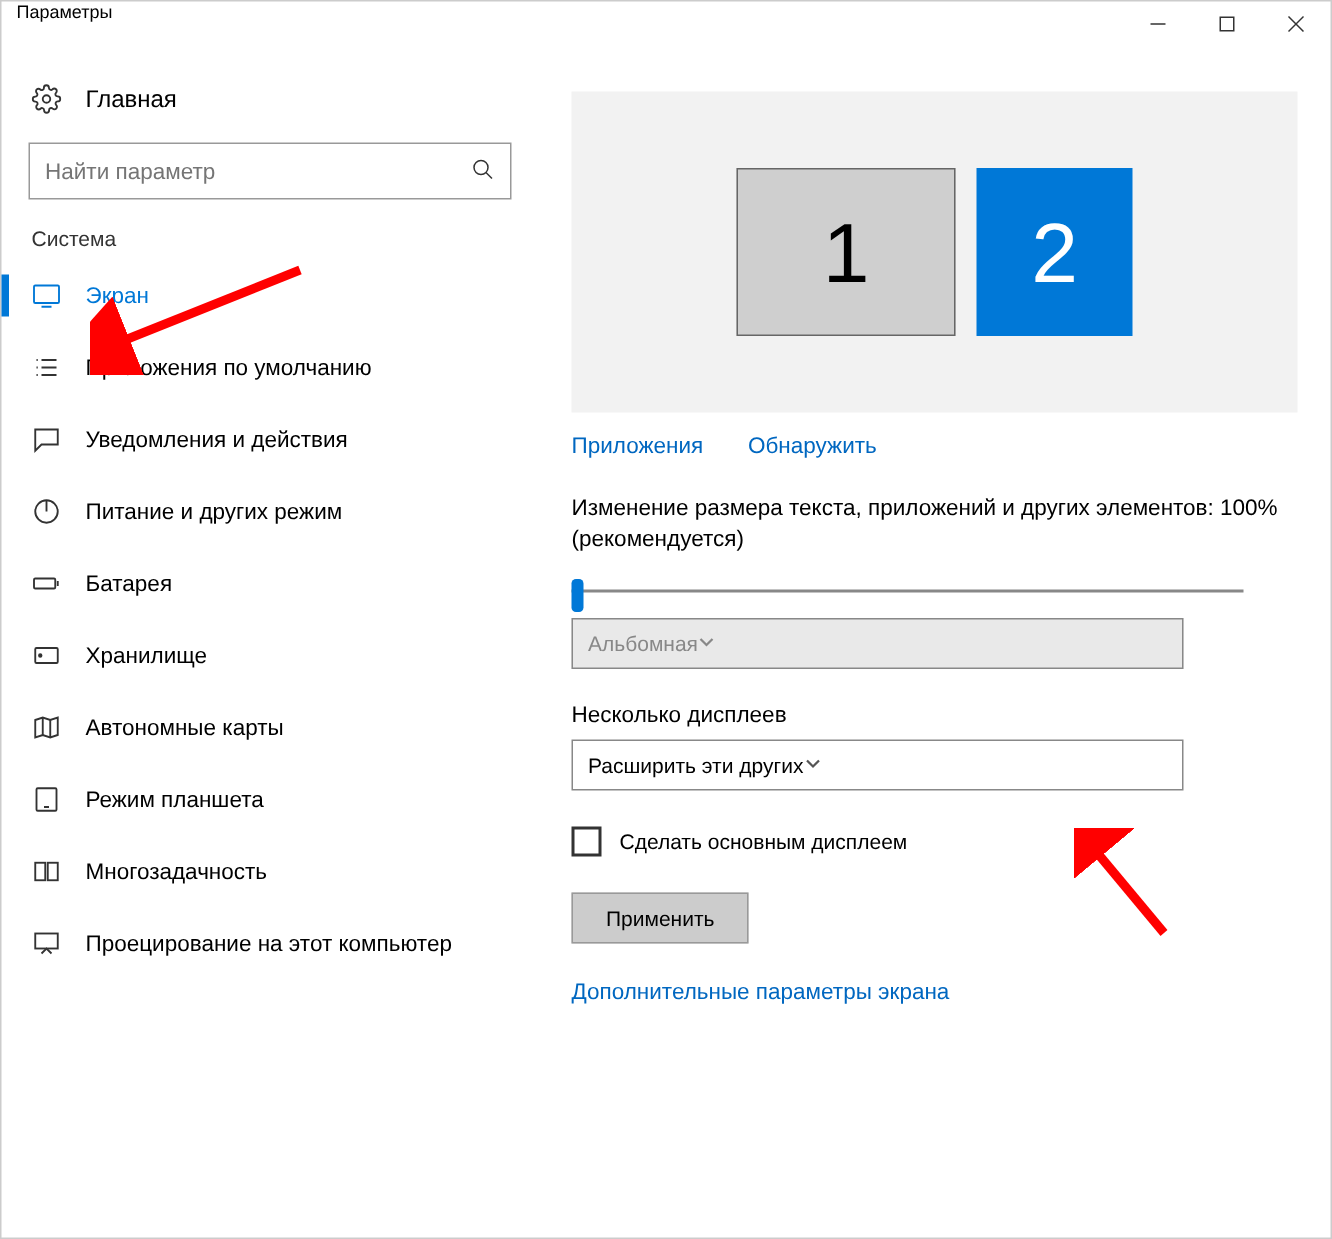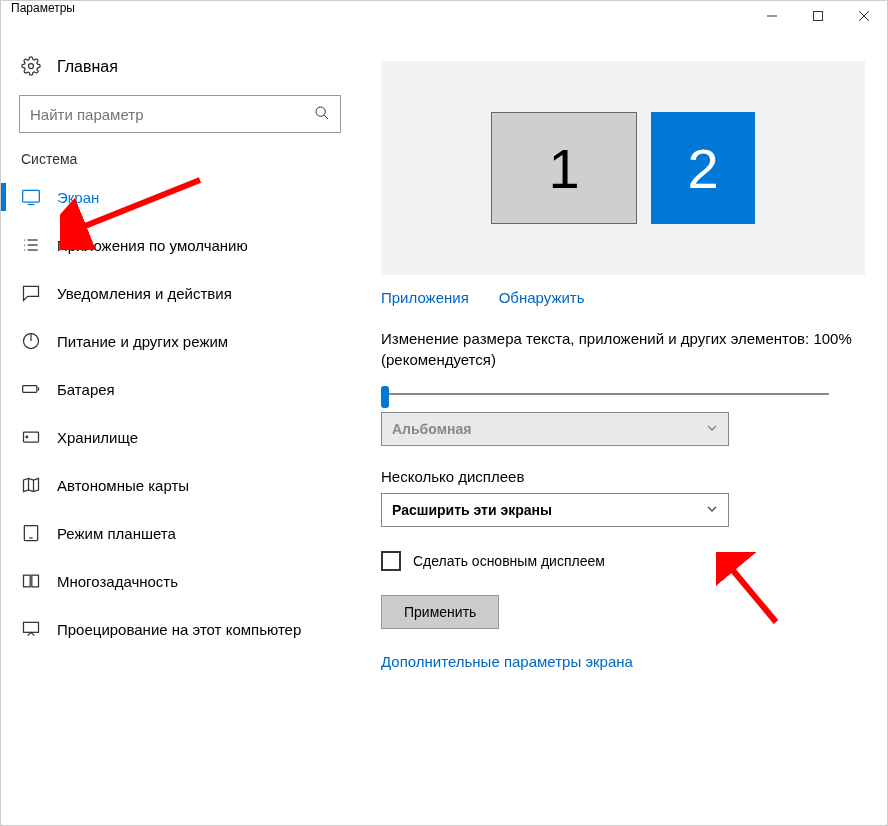--- a/index.html
+++ b/index.html
@@ -38,21 +38,21 @@
   .monitor { height: 112px; display: flex; align-items: center; justify-content: center; font-size: 56px; font-weight: 300; color: #000; }
   .monitor.m1 { width: 146px; background: #cfcfcf; border: 1px solid #666; }
   .monitor.m2 { width: 104px; background: #0078d7; color: #fff; }
   .links-row { margin-top: 14px; }
   .links-row .link { color: #0067c0; margin-right: 26px; font-size: 15px; }
   .scale-text { margin-top: 22px; font-size: 15px; line-height: 1.4; }
   .slider-wrap { margin-top: 14px; position: relative; height: 20px; }
   .slider-track { position: absolute; left: 0; right: 36px; top: 9px; height: 2px; background: #888; }
   .slider-thumb { position: absolute; left: 0; top: 2px; width: 8px; height: 22px; background: #0078d7; border-radius: 3px; }
   .field-label { margin-top: 22px; font-size: 15px; }
-  .dropdown { margin-top: 8px; height: 34px; width: 348px; border: 1px solid #888; display: flex; align-items: center; padding: 0 10px; justify-content: space-between; font-size: 14px; font-weight: bold; }
+  .dropdown { margin-top: 8px; height: 34px; width: 408px; border: 1px solid #888; display: flex; align-items: center; padding: 0 10px; font-size: 14px; }
   .dropdown.disabled { background: #e9e9e9; color: #888; }
   .checkbox-row { margin-top: 24px; display: flex; align-items: center; }
   .checkbox-row .chk { width: 20px; height: 20px; border: 2px solid #333; margin-right: 12px; }
   .btn-row { margin-top: 24px; display: flex; gap: 14px; }
   .btn { height: 34px; padding: 0 22px; background: #ccc; border: 1px solid #999; font-size: 14px; display: flex; align-items: center; }
   .advlink { margin-top: 24px; color: #0067c0; font-size: 15px; }
 
   .arrow { position: absolute; pointer-events: none; z-index: 10; }
   svg.icon-svg { fill: none; stroke: #333; stroke-width: 1.5; }
 </style>
@@ -221,21 +221,21 @@
 
       <div class="dropdown disabled">
         <span>Альбомная</span>
         <span><svg width="12" height="12" viewBox="0 0 12 12">
               <polyline points="2,4 6,8 10,4" fill="none" stroke="#888" stroke-width="1.5"></polyline>
             </svg></span>
       </div>
 
       <div class="field-label">Несколько дисплеев</div>
       <div class="dropdown">
-        <span>Расширить эти экраны</span>
+        <span>Расширить эти других</span>
         <span><svg width="12" height="12" viewBox="0 0 12 12">
               <polyline points="2,4 6,8 10,4" fill="none" stroke="#555" stroke-width="1.5"></polyline>
             </svg></span>
       </div>
 
       <div class="checkbox-row">
         <div class="chk"></div>
         <span>Сделать основным дисплеем</span>
       </div>
 

